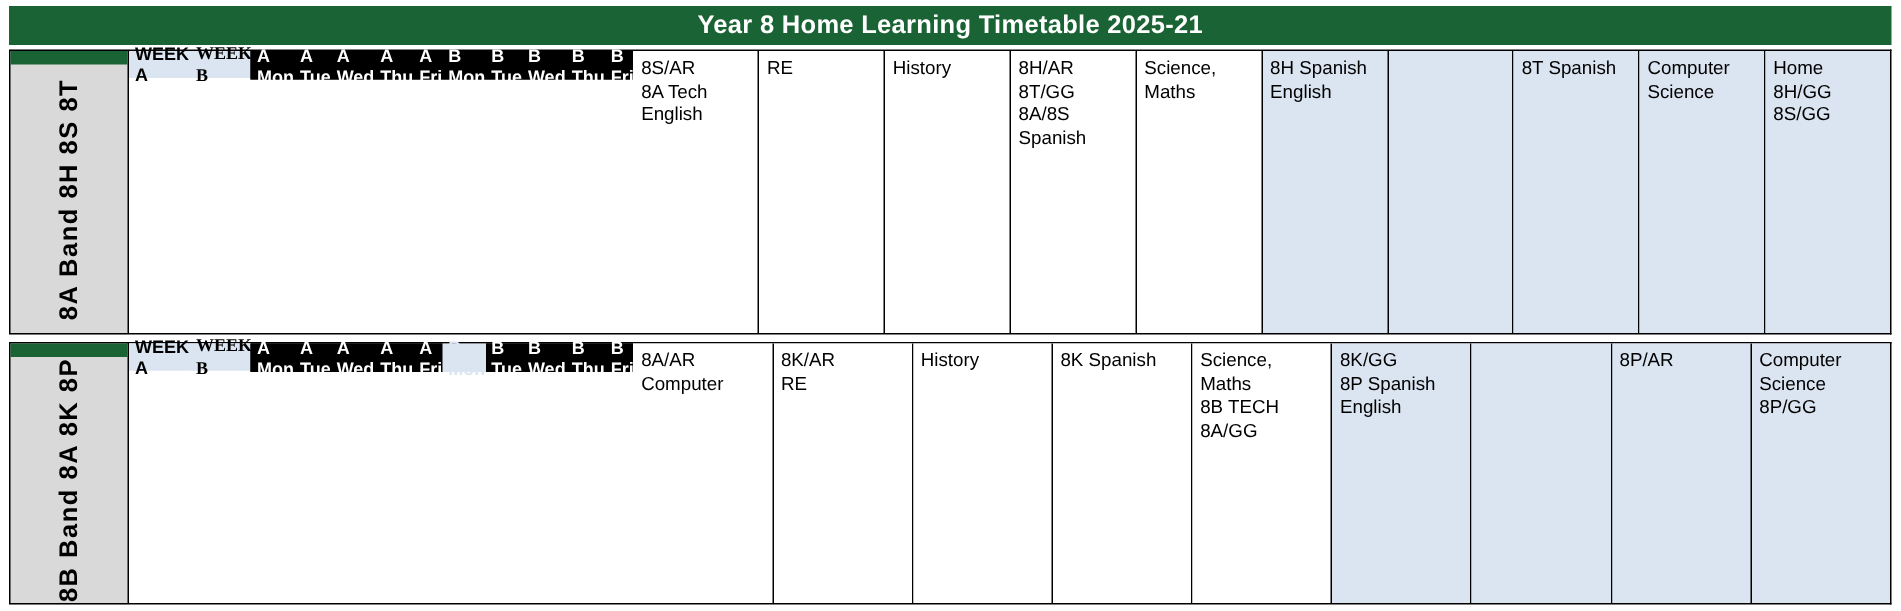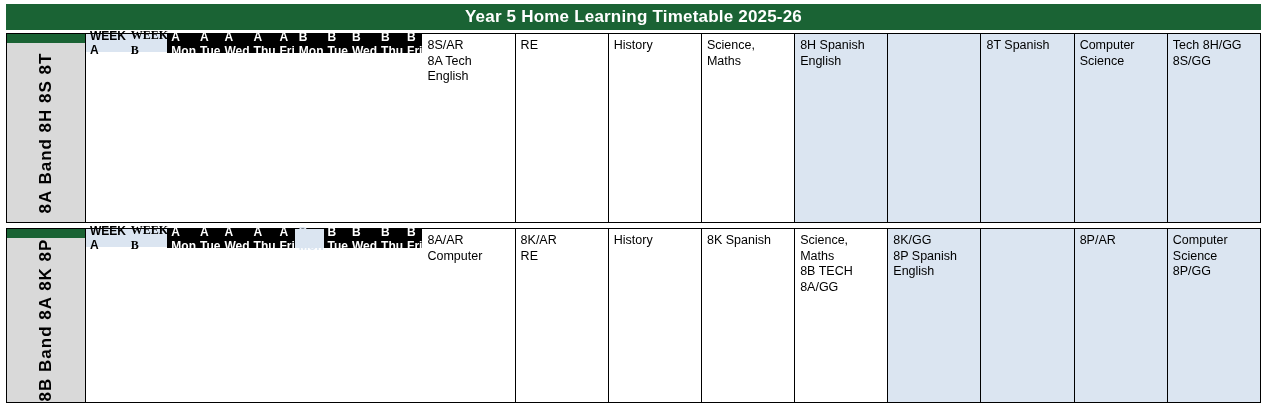--- a/index.html
+++ b/index.html
@@ -154,21 +154,21 @@
   }
   .body-cell.week-a-bg { background: #ffffff; }
   .body-cell.week-b-bg { background: #dbe5f1; }
   .body-cell:last-child { border-right: none; }
 </style>
 </head>
 <body>
 
 <div class="page">
 
-  <div class="title-bar">Year 5 Home Learning Timetable 2025-26</div>
+  <div class="title-bar">Year 8 Home Learning Timetable 2025-21</div>
 
   <div class="band-block band-a">
     <div class="band-inner">
       <div class="band-label">
         <div class="green-strip"></div>
         <div class="vert-wrap">
           <div class="vert-text">8A Band  8H  8S  8T</div>
         </div>
       </div>
 
@@ -191,27 +191,29 @@
           <div class="day-cell">B Thu</div>
           <div class="day-cell">B Fri</div>
         </div>
 
         <div class="body-row">
           <div class="body-cell week-a-bg">8S/AR
 8A Tech
 English</div>
           <div class="body-cell week-a-bg">RE</div>
           <div class="body-cell week-a-bg">History</div>
+          <div class="body-cell week-a-bg">8H/AR  8T/GG
+8A/8S Spanish</div>
           <div class="body-cell week-a-bg">Science, Maths</div>
           <div class="body-cell week-b-bg">8H Spanish
 English</div>
           <div class="body-cell week-b-bg"></div>
           <div class="body-cell week-b-bg">8T Spanish</div>
           <div class="body-cell week-b-bg">Computer Science</div>
-          <div class="body-cell week-b-bg">Tech  8H/GG
+          <div class="body-cell week-b-bg">Home  8H/GG
 8S/GG</div>
         </div>
 
       </div>
     </div>
   </div>
 
   <div class="band-block band-b">
     <div class="band-inner">
       <div class="band-label">

